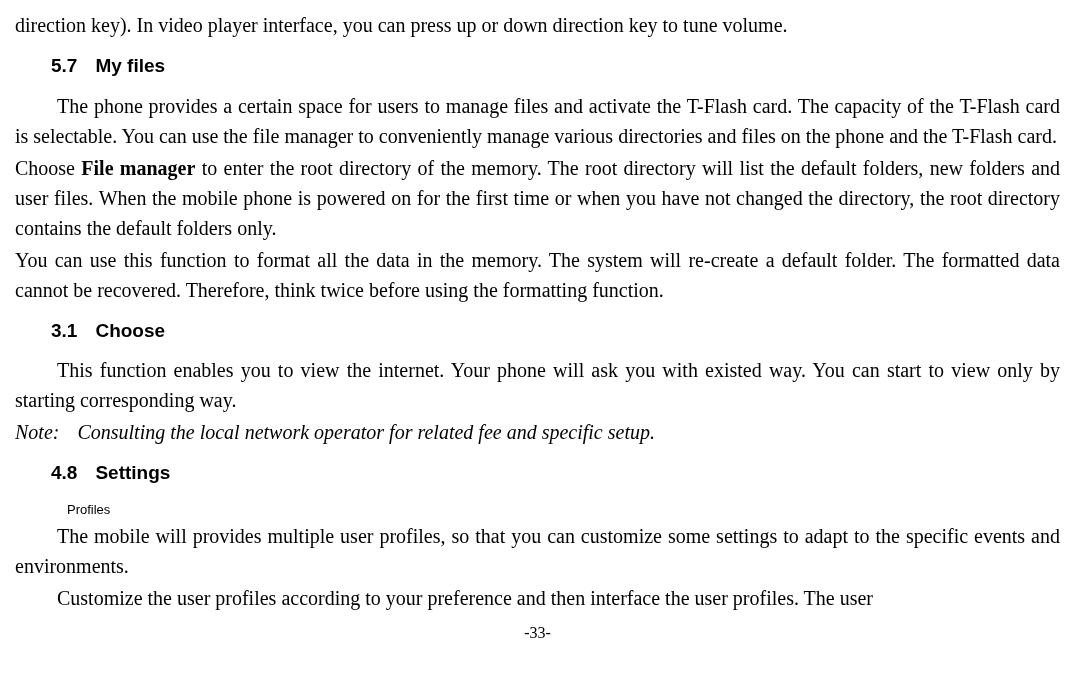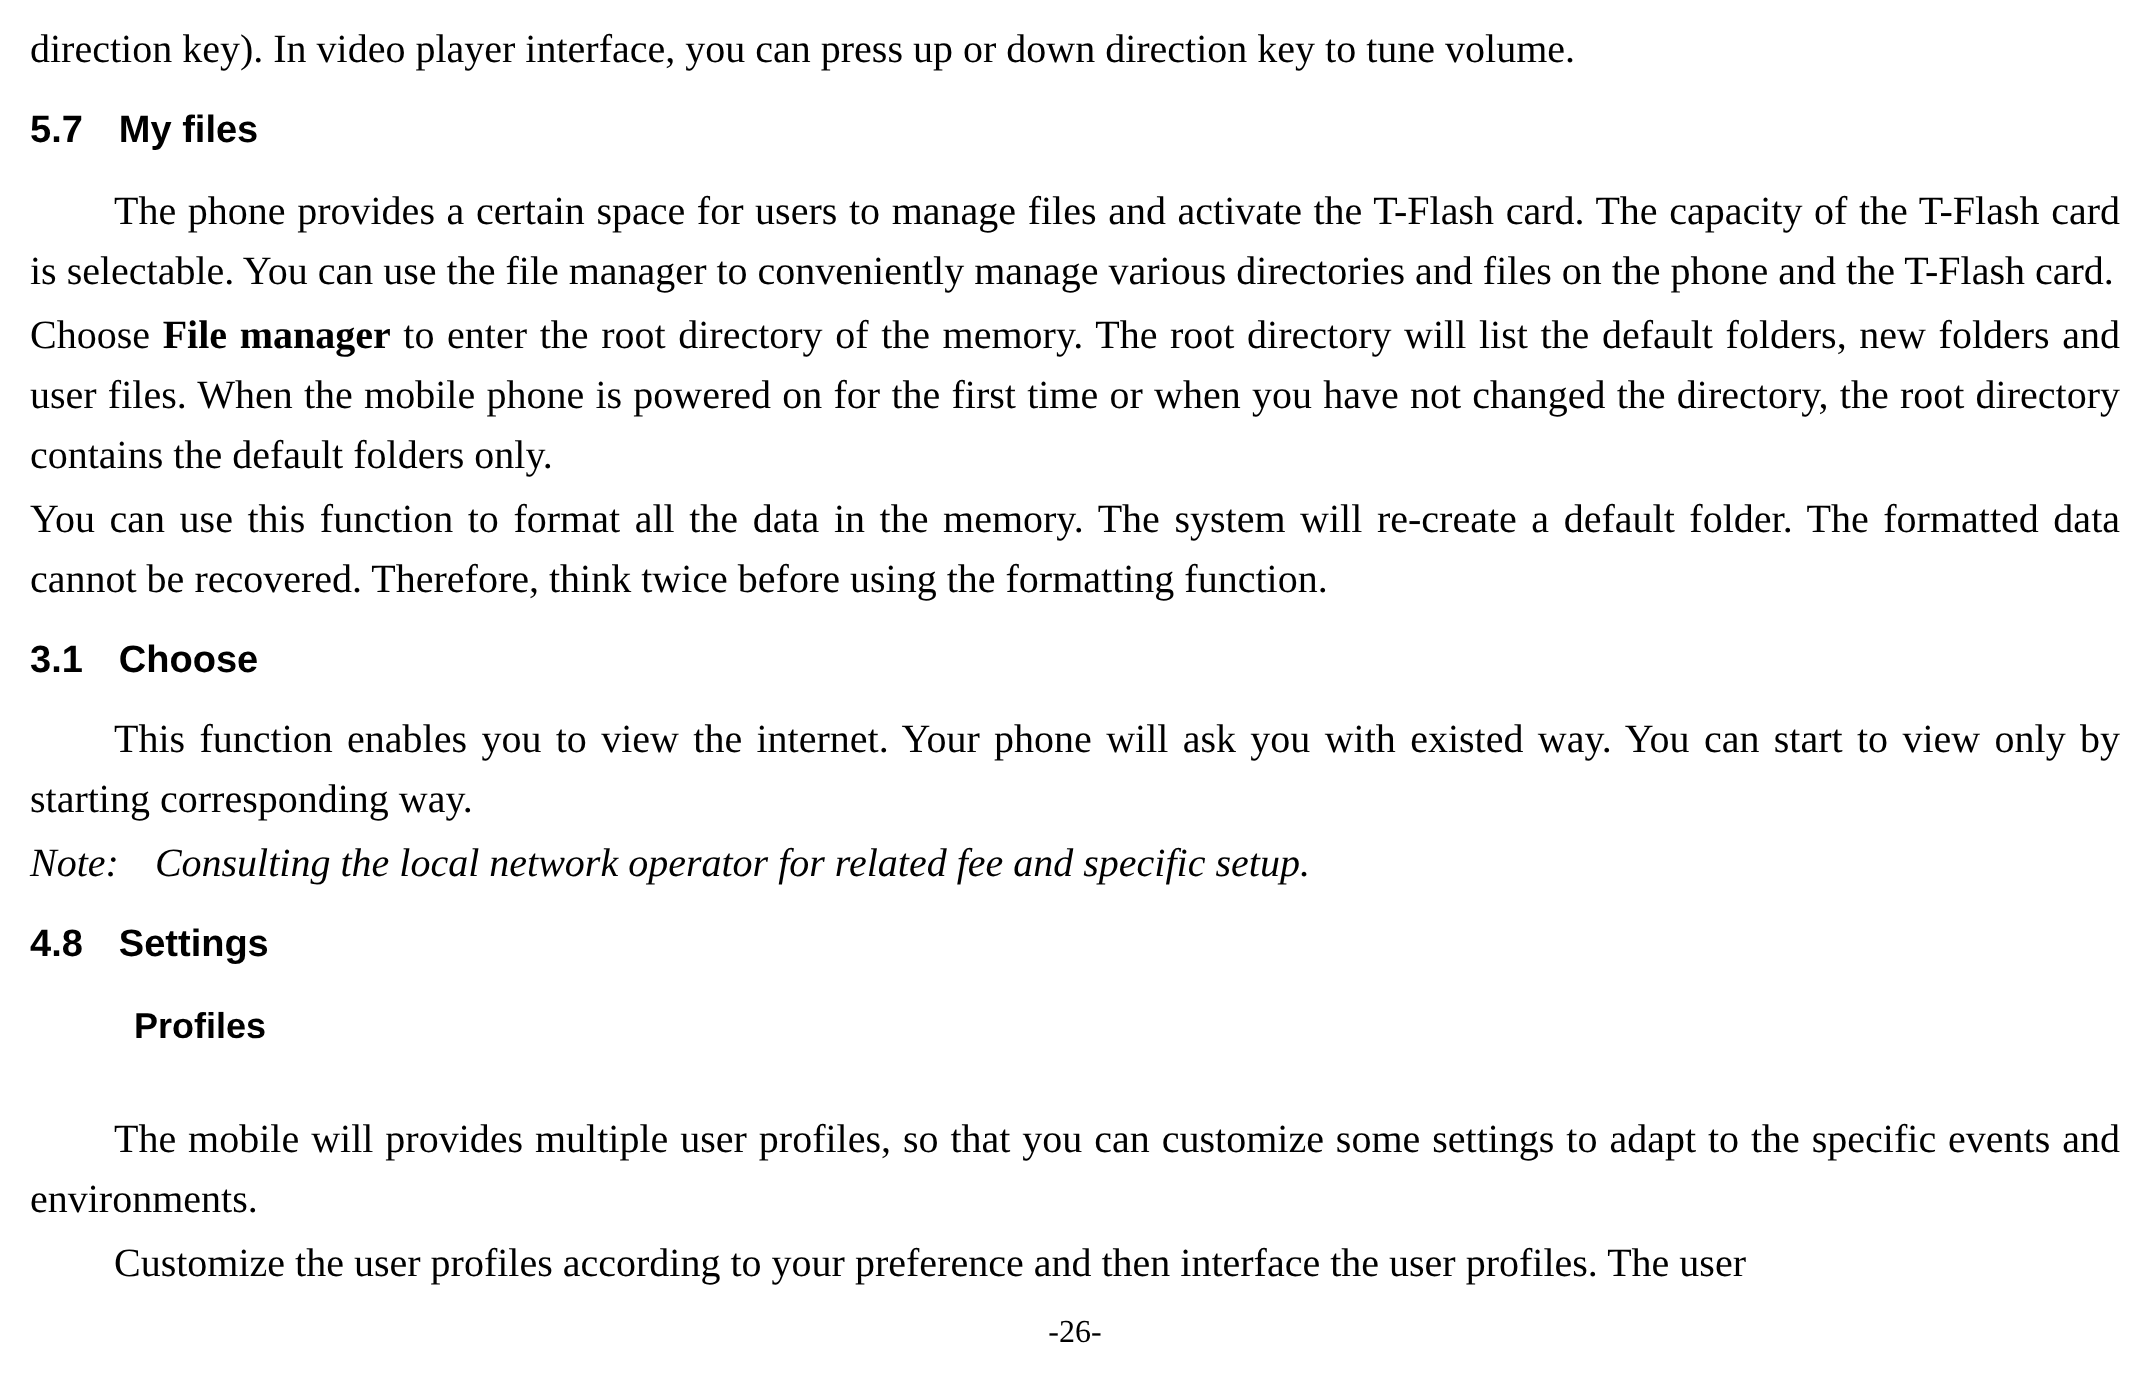--- a/index.html
+++ b/index.html
@@ -10,31 +10,32 @@
       padding: 10px 15px;
       color: #000;
       text-align: justify;
     }
     .heading {
       font-family: Arial, Helvetica, sans-serif;
       font-weight: bold;
       font-size: 19px;
       margin-top: 12px;
       margin-bottom: 10px;
+      margin-left: 36px;
     }
     .heading .num {
       display: inline-block;
       margin-right: 18px;
     }
     .subheading {
       font-family: Arial, Helvetica, sans-serif;
-      font-weight: bold;
-      font-size: 18px;
+      font-weight: normal;
+      font-size: 13px;
       margin-top: 12px;
-      margin-bottom: 28px;
+      margin-bottom: 2px;
       padding-left: 52px;
     }
     .para {
       margin: 0 0 2px 0;
     }
     .indent {
       text-indent: 42px;
     }
     .bold {
       font-weight: bold;
@@ -78,13 +79,13 @@
 <div class="heading">
   <span class="num">4.8</span><span>Settings</span>
 </div>
 
 <div class="subheading">Profiles</div>
 
 <p class="para indent">The mobile will provides multiple user profiles, so that you can customize some settings to adapt to the specific events and environments.</p>
 
 <p class="para indent">Customize the user profiles according to your preference and then interface the user profiles. The user</p>
 
-<div class="page-num">-26-</div>
+<div class="page-num">-33-</div>
 
 </body></html>

